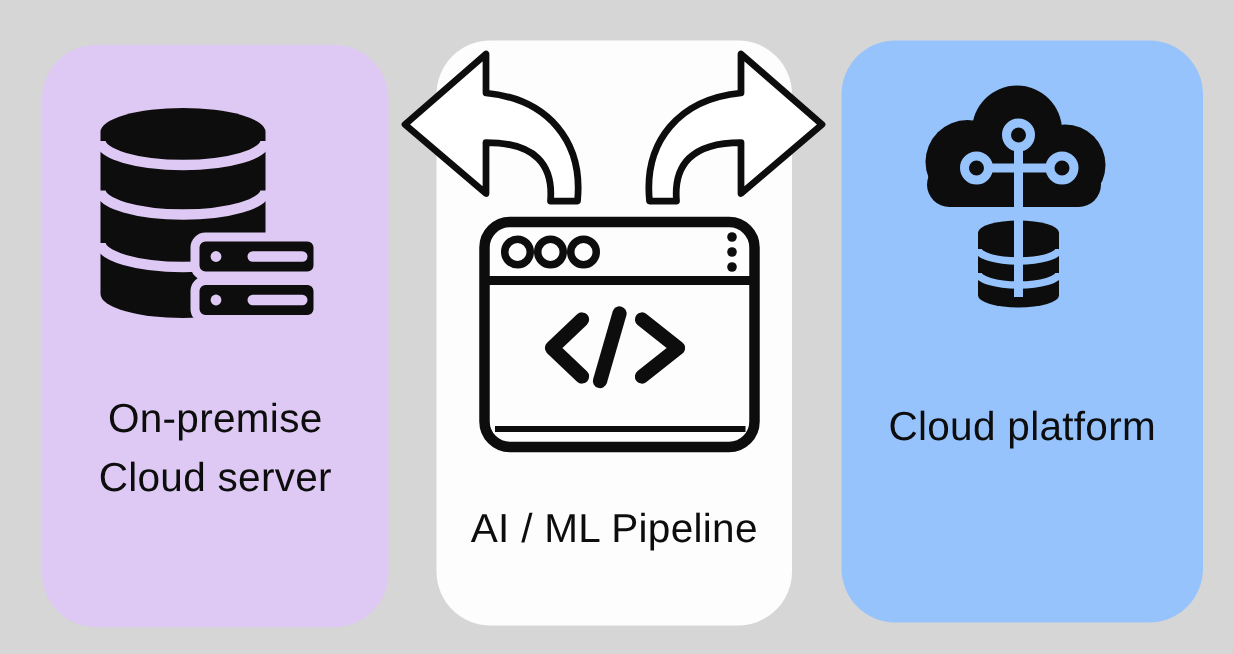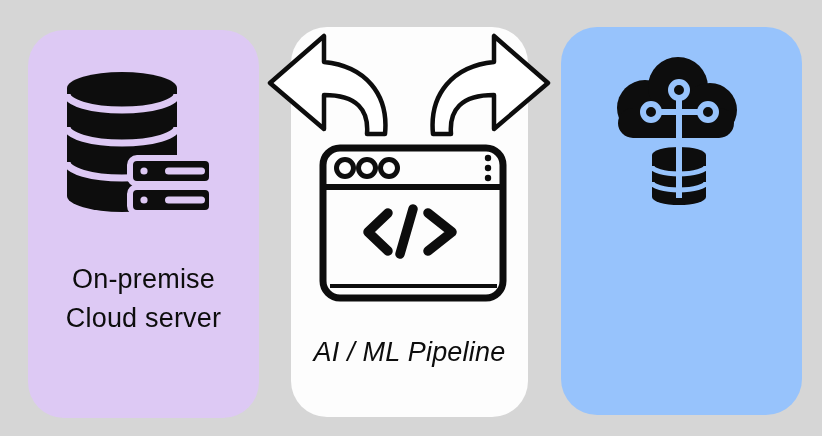--- a/index.html
+++ b/index.html
@@ -28,21 +28,20 @@
   }
   .panel-purple {
     left: 28px; top: 30px;
     width: 231px; height: 388px;
     background: var(--panel-purple);
   }
   .panel-white {
     left: 291px; top: 27px;
     width: 237px; height: 390px;
     background: var(--panel-white);
-    font-style: italic;
   }
   .panel-blue {
     left: 561px; top: 27px;
     width: 241px; height: 388px;
     background: var(--panel-blue);
   }
   .icon-abs { position: absolute; display: block; }
   .db-icon     { left: 37px;  top: 40px; }
   .browser-icon{ left: 27px;  top: 116px; }
   .arrows-icon { left: -24px; top: 1px; }
@@ -146,15 +145,16 @@
       <path class="blue-cut" stroke-width="5" d="M38,128 A27,8 0 0 0 92,128"></path>
 
       <g>
         <line class="blue-cut" stroke-width="6" x1="65" y1="36" x2="65" y2="144"></line>
         <line class="blue-cut" stroke-width="6" x1="37" y1="58" x2="94" y2="58"></line>
         <circle class="blue-of" stroke-width="6" cx="65" cy="36" r="8"></circle>
         <circle class="blue-of" stroke-width="6" cx="37" cy="58" r="8"></circle>
         <circle class="blue-of" stroke-width="6" cx="94" cy="58" r="8"></circle>
       </g>
     </svg>
+    <div class="label label-cloud">Cloud platform</div>
   </section>
 
 </div>
 
 </body></html>

